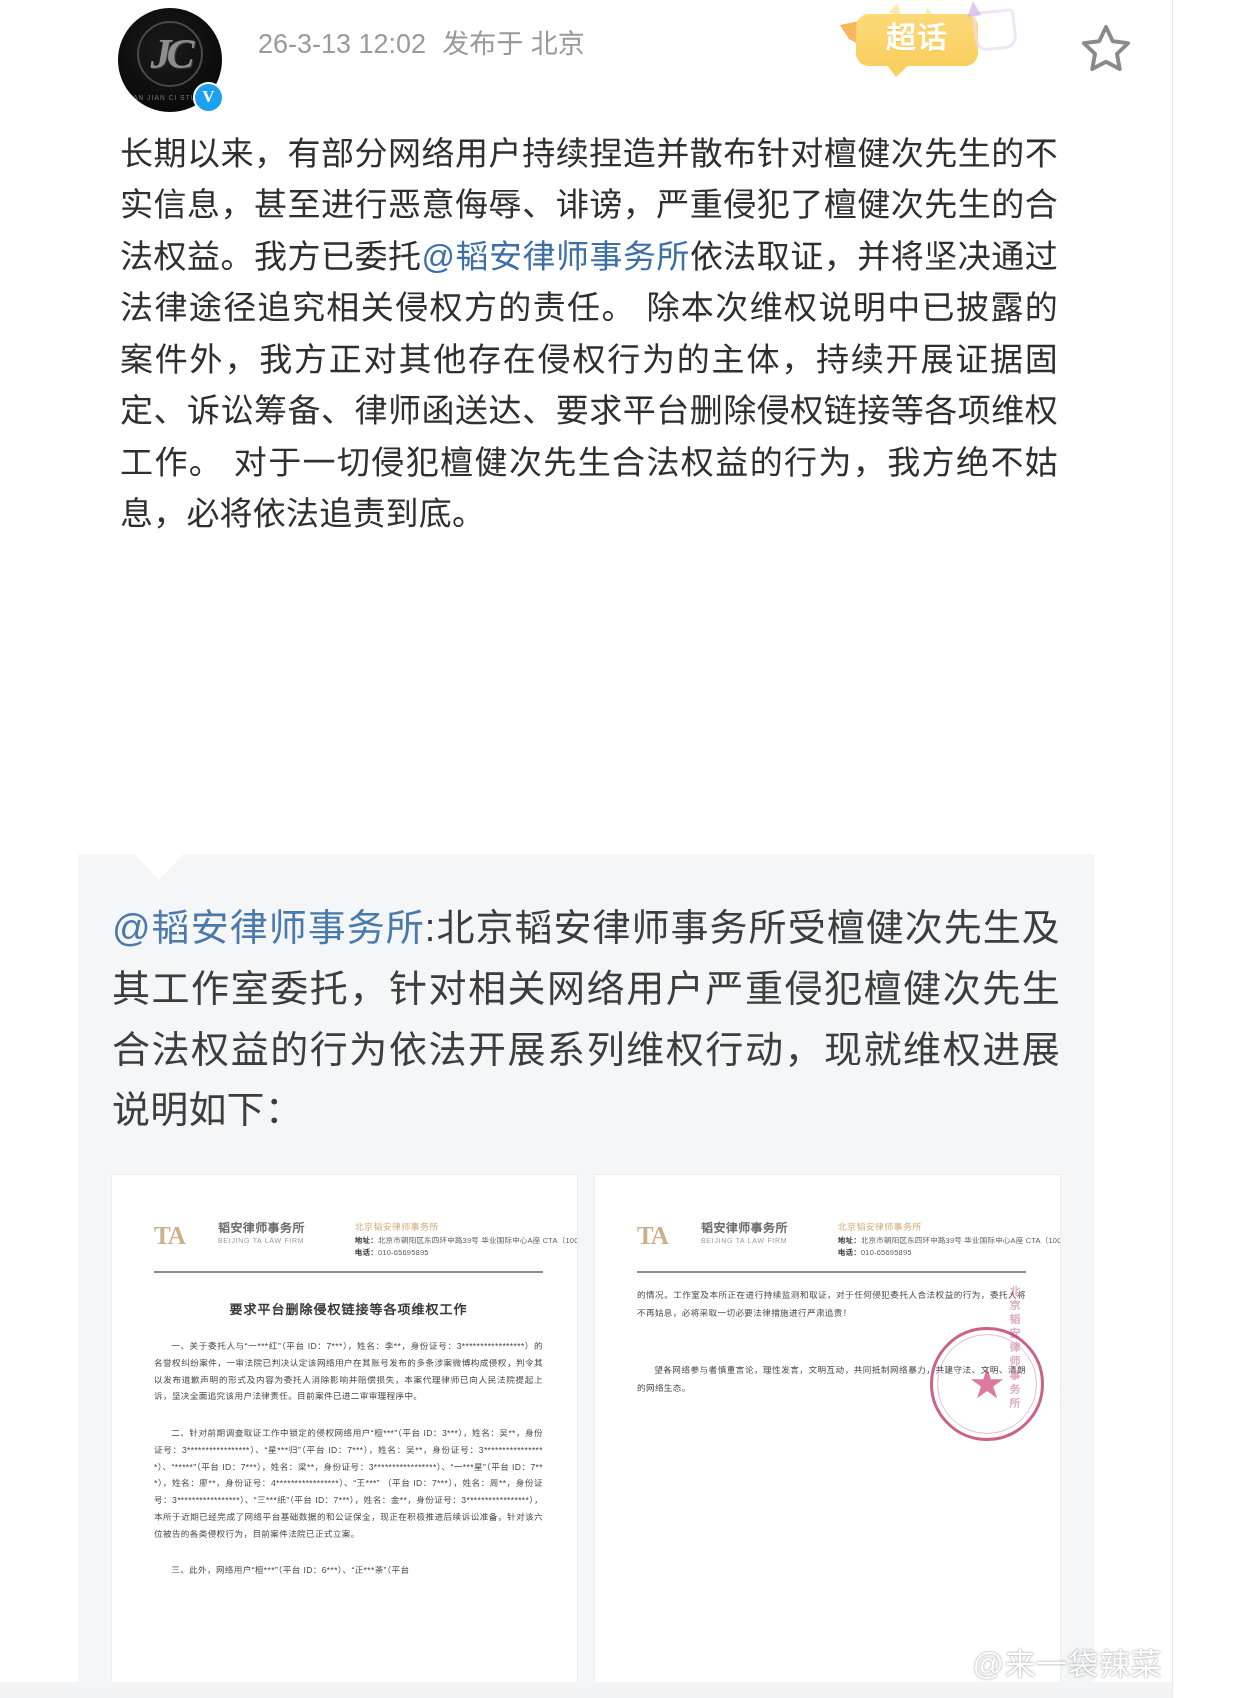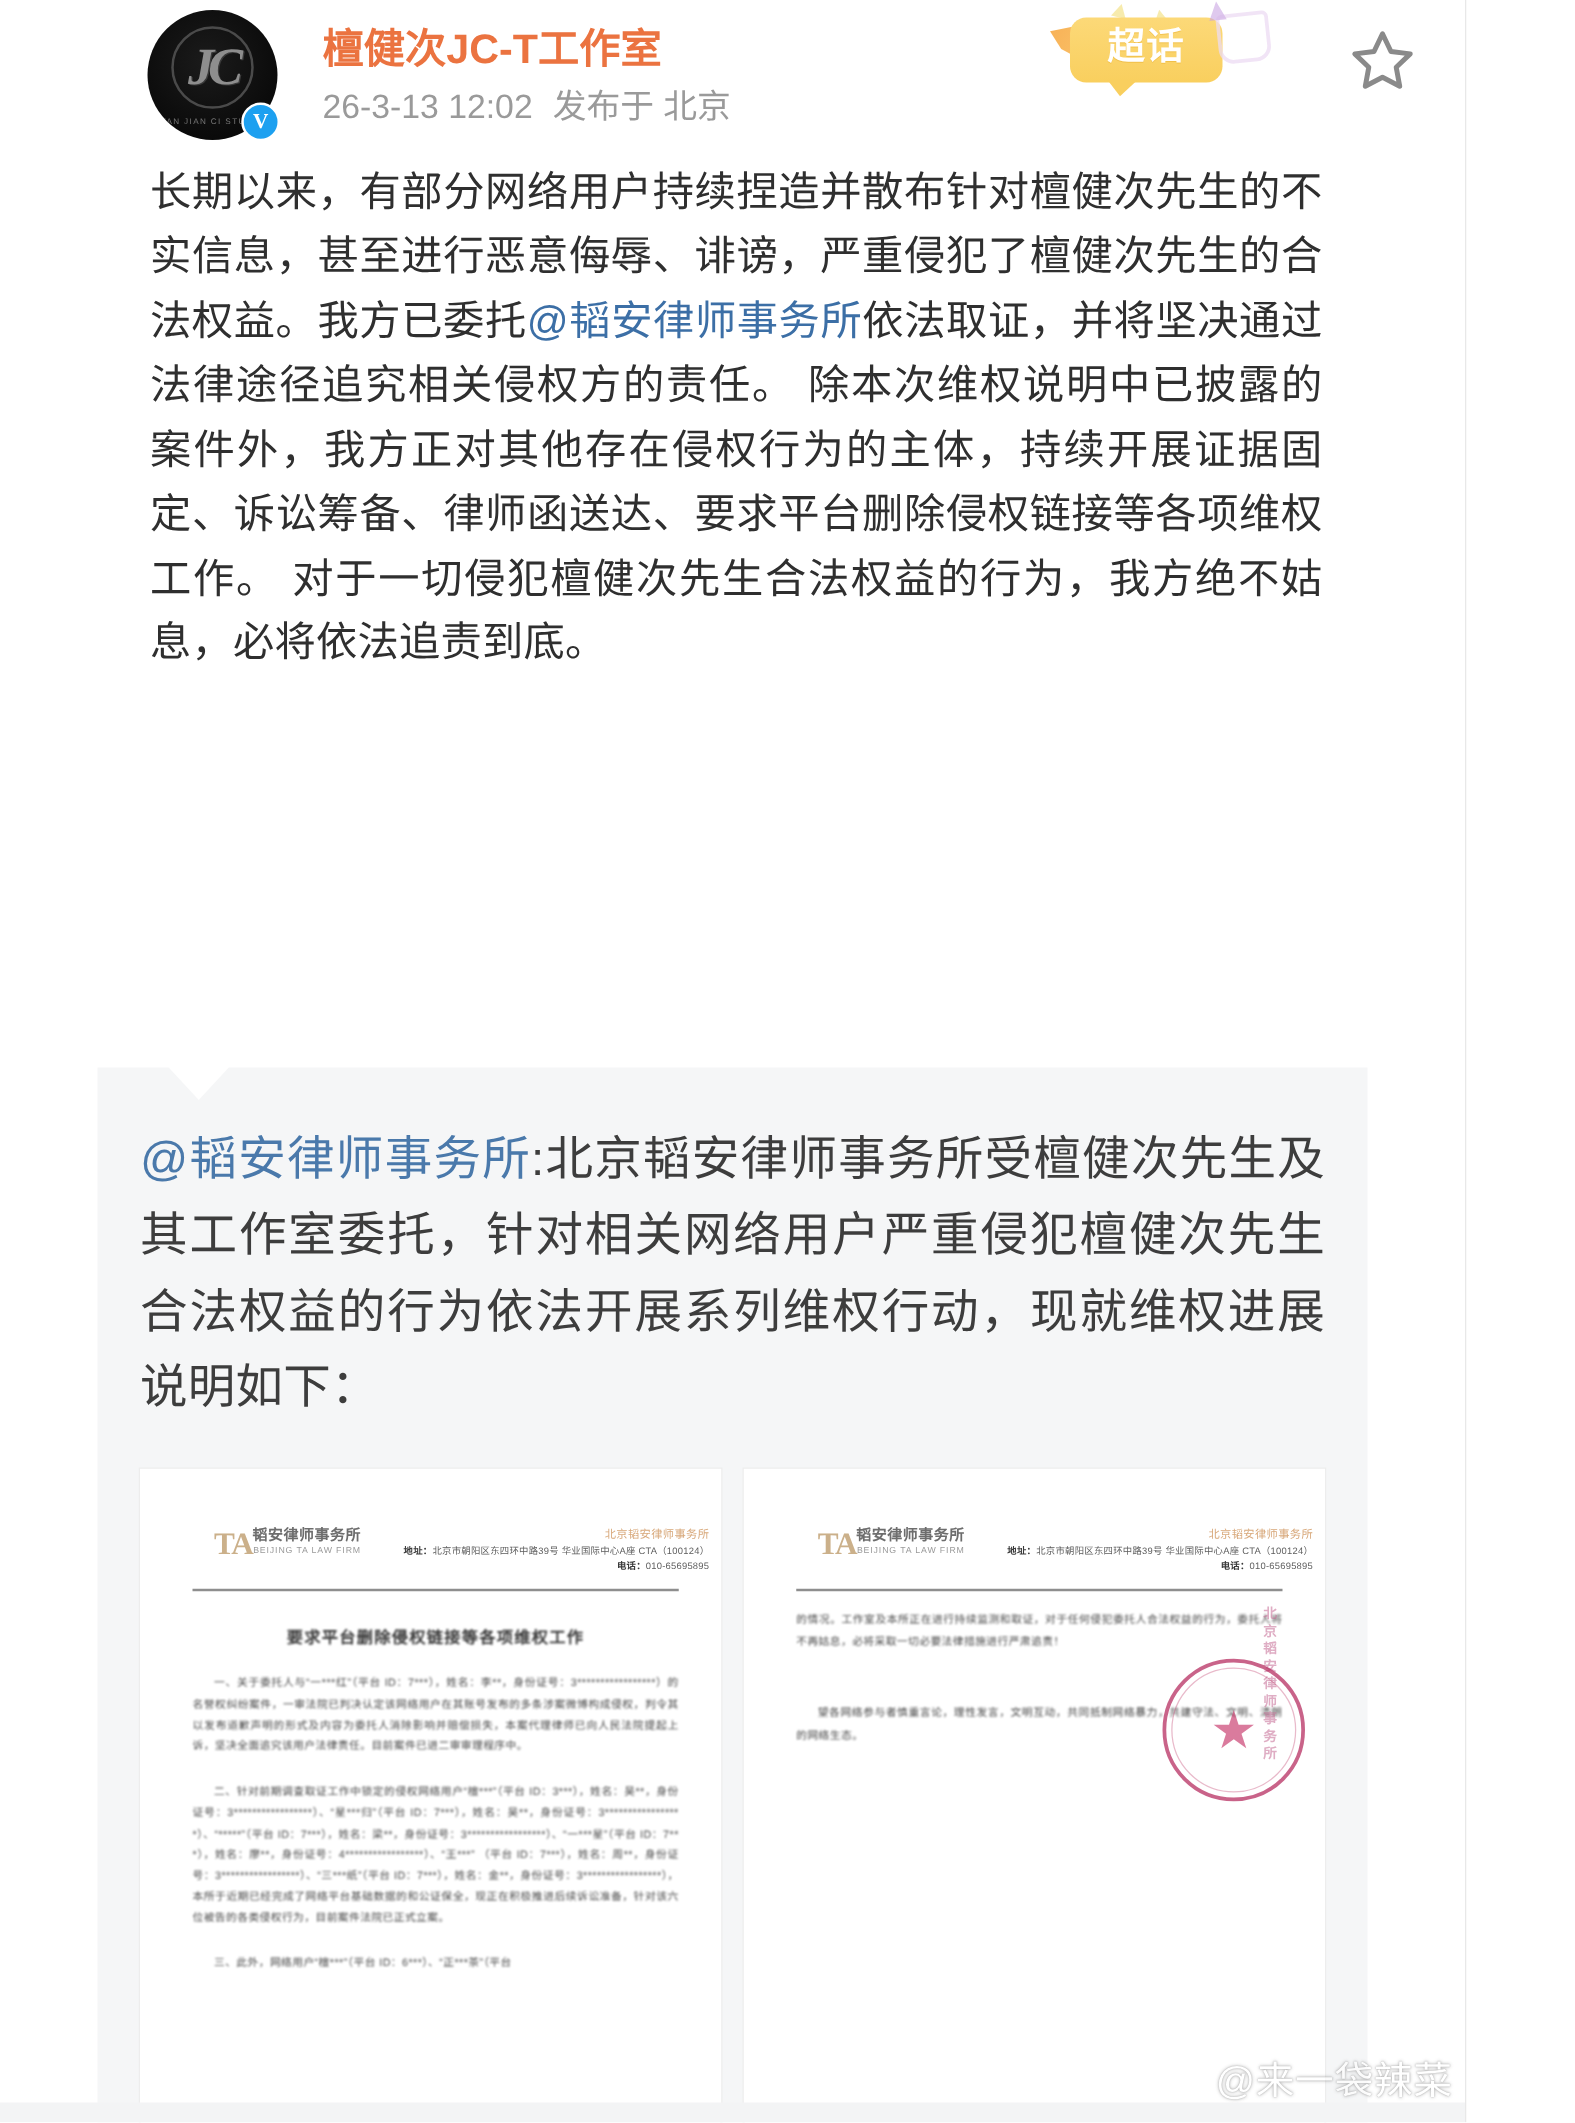--- a/index.html
+++ b/index.html
@@ -299,21 +299,21 @@
   .doc-inner {
     position: absolute;
     left: 42px;
     right: 34px;
     top: 46px;
     bottom: 0;
   }
   .lh {
     display: flex;
     align-items: flex-start;
-    text-align: right;
+    gap: 16px;
   }
   .lh-logo {
     width: 48px;
     height: 34px;
     position: relative;
     flex: none;
   }
   .lh-logo .ta {
     font-family: "Liberation Serif", serif;
     font-weight: bold;
@@ -472,21 +472,20 @@
       <div class="avatar-wrap">
         <div class="avatar">
           <div class="avatar-ring"></div>
           <div class="avatar-jc">JC</div>
           <div class="avatar-sub">TAN JIAN CI STUDIO</div>
         </div>
         <div class="vbadge">V</div>
       </div>
 
       <div class="nameblock">
-        <div class="username">檀健次JC-T工作室</div>
         <div class="metaline">
           <span>26-3-13 12:02</span><span class="sep"></span><span>发布于 北京</span>
         </div>
       </div>
 
       <div class="supertopic">
         <div class="st-ribbon"></div>
         <div class="st-spark a"></div>
         <div class="st-spark b"></div>
         <div class="st-bubble">

